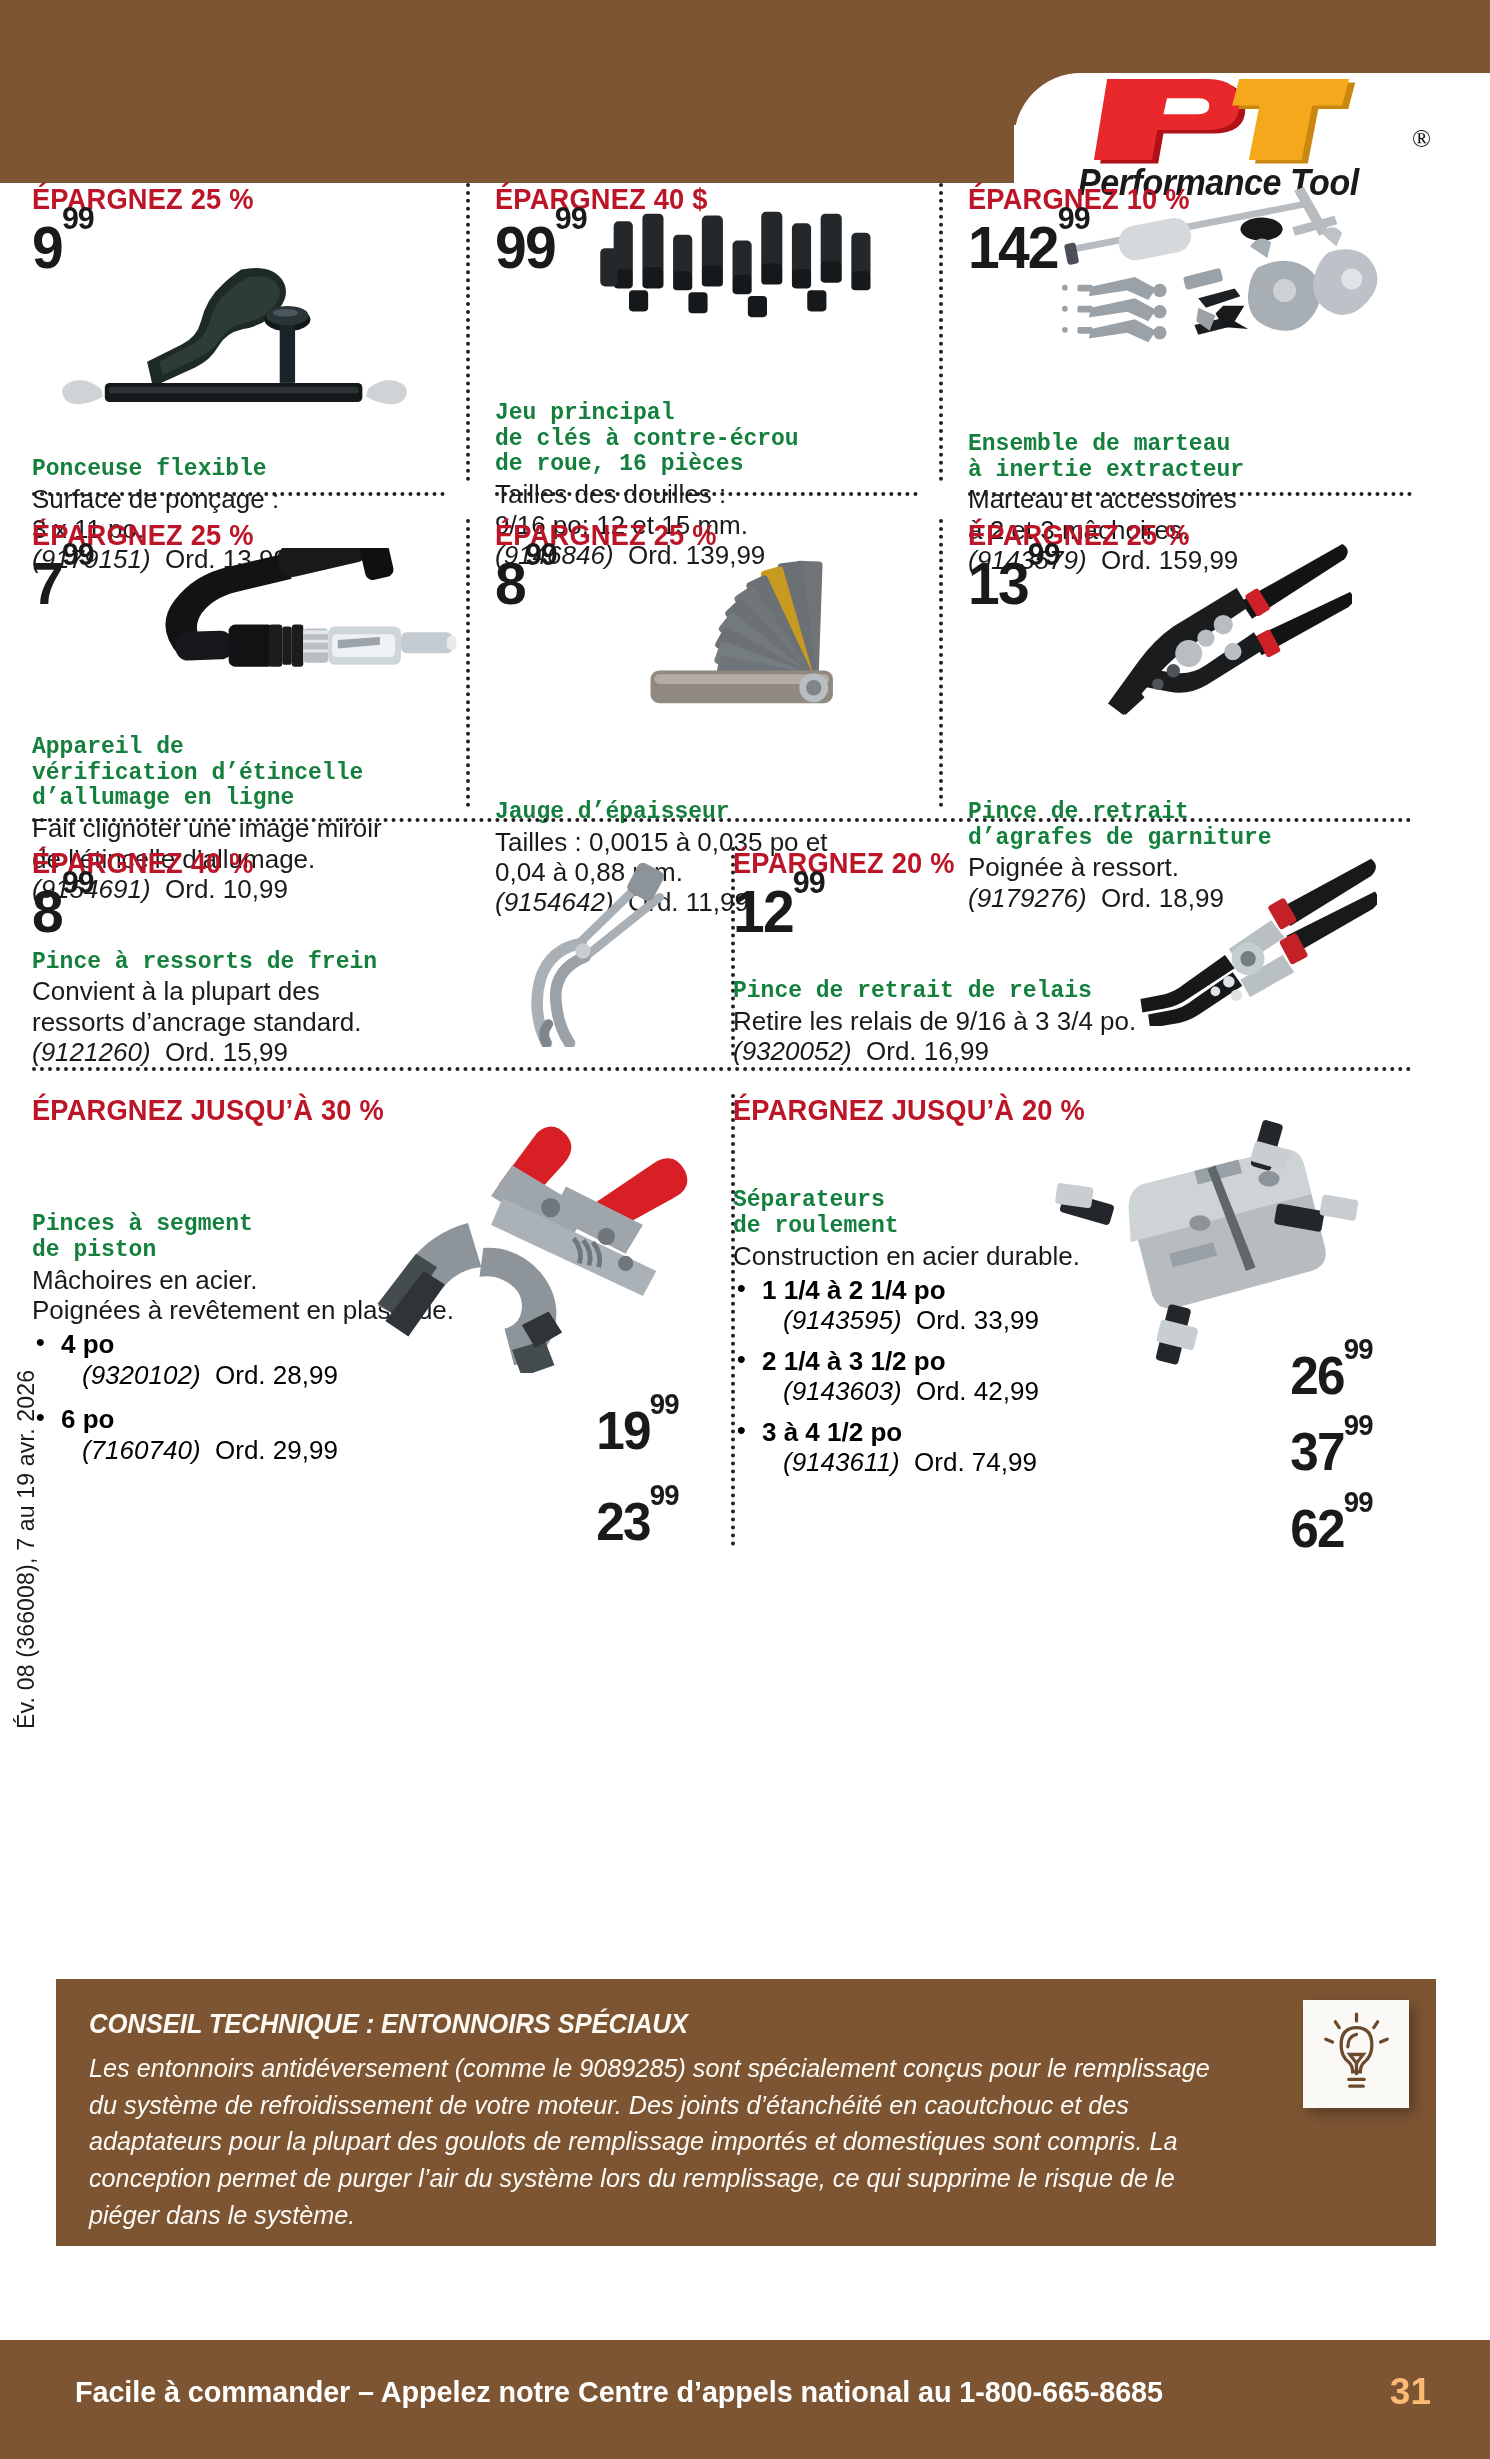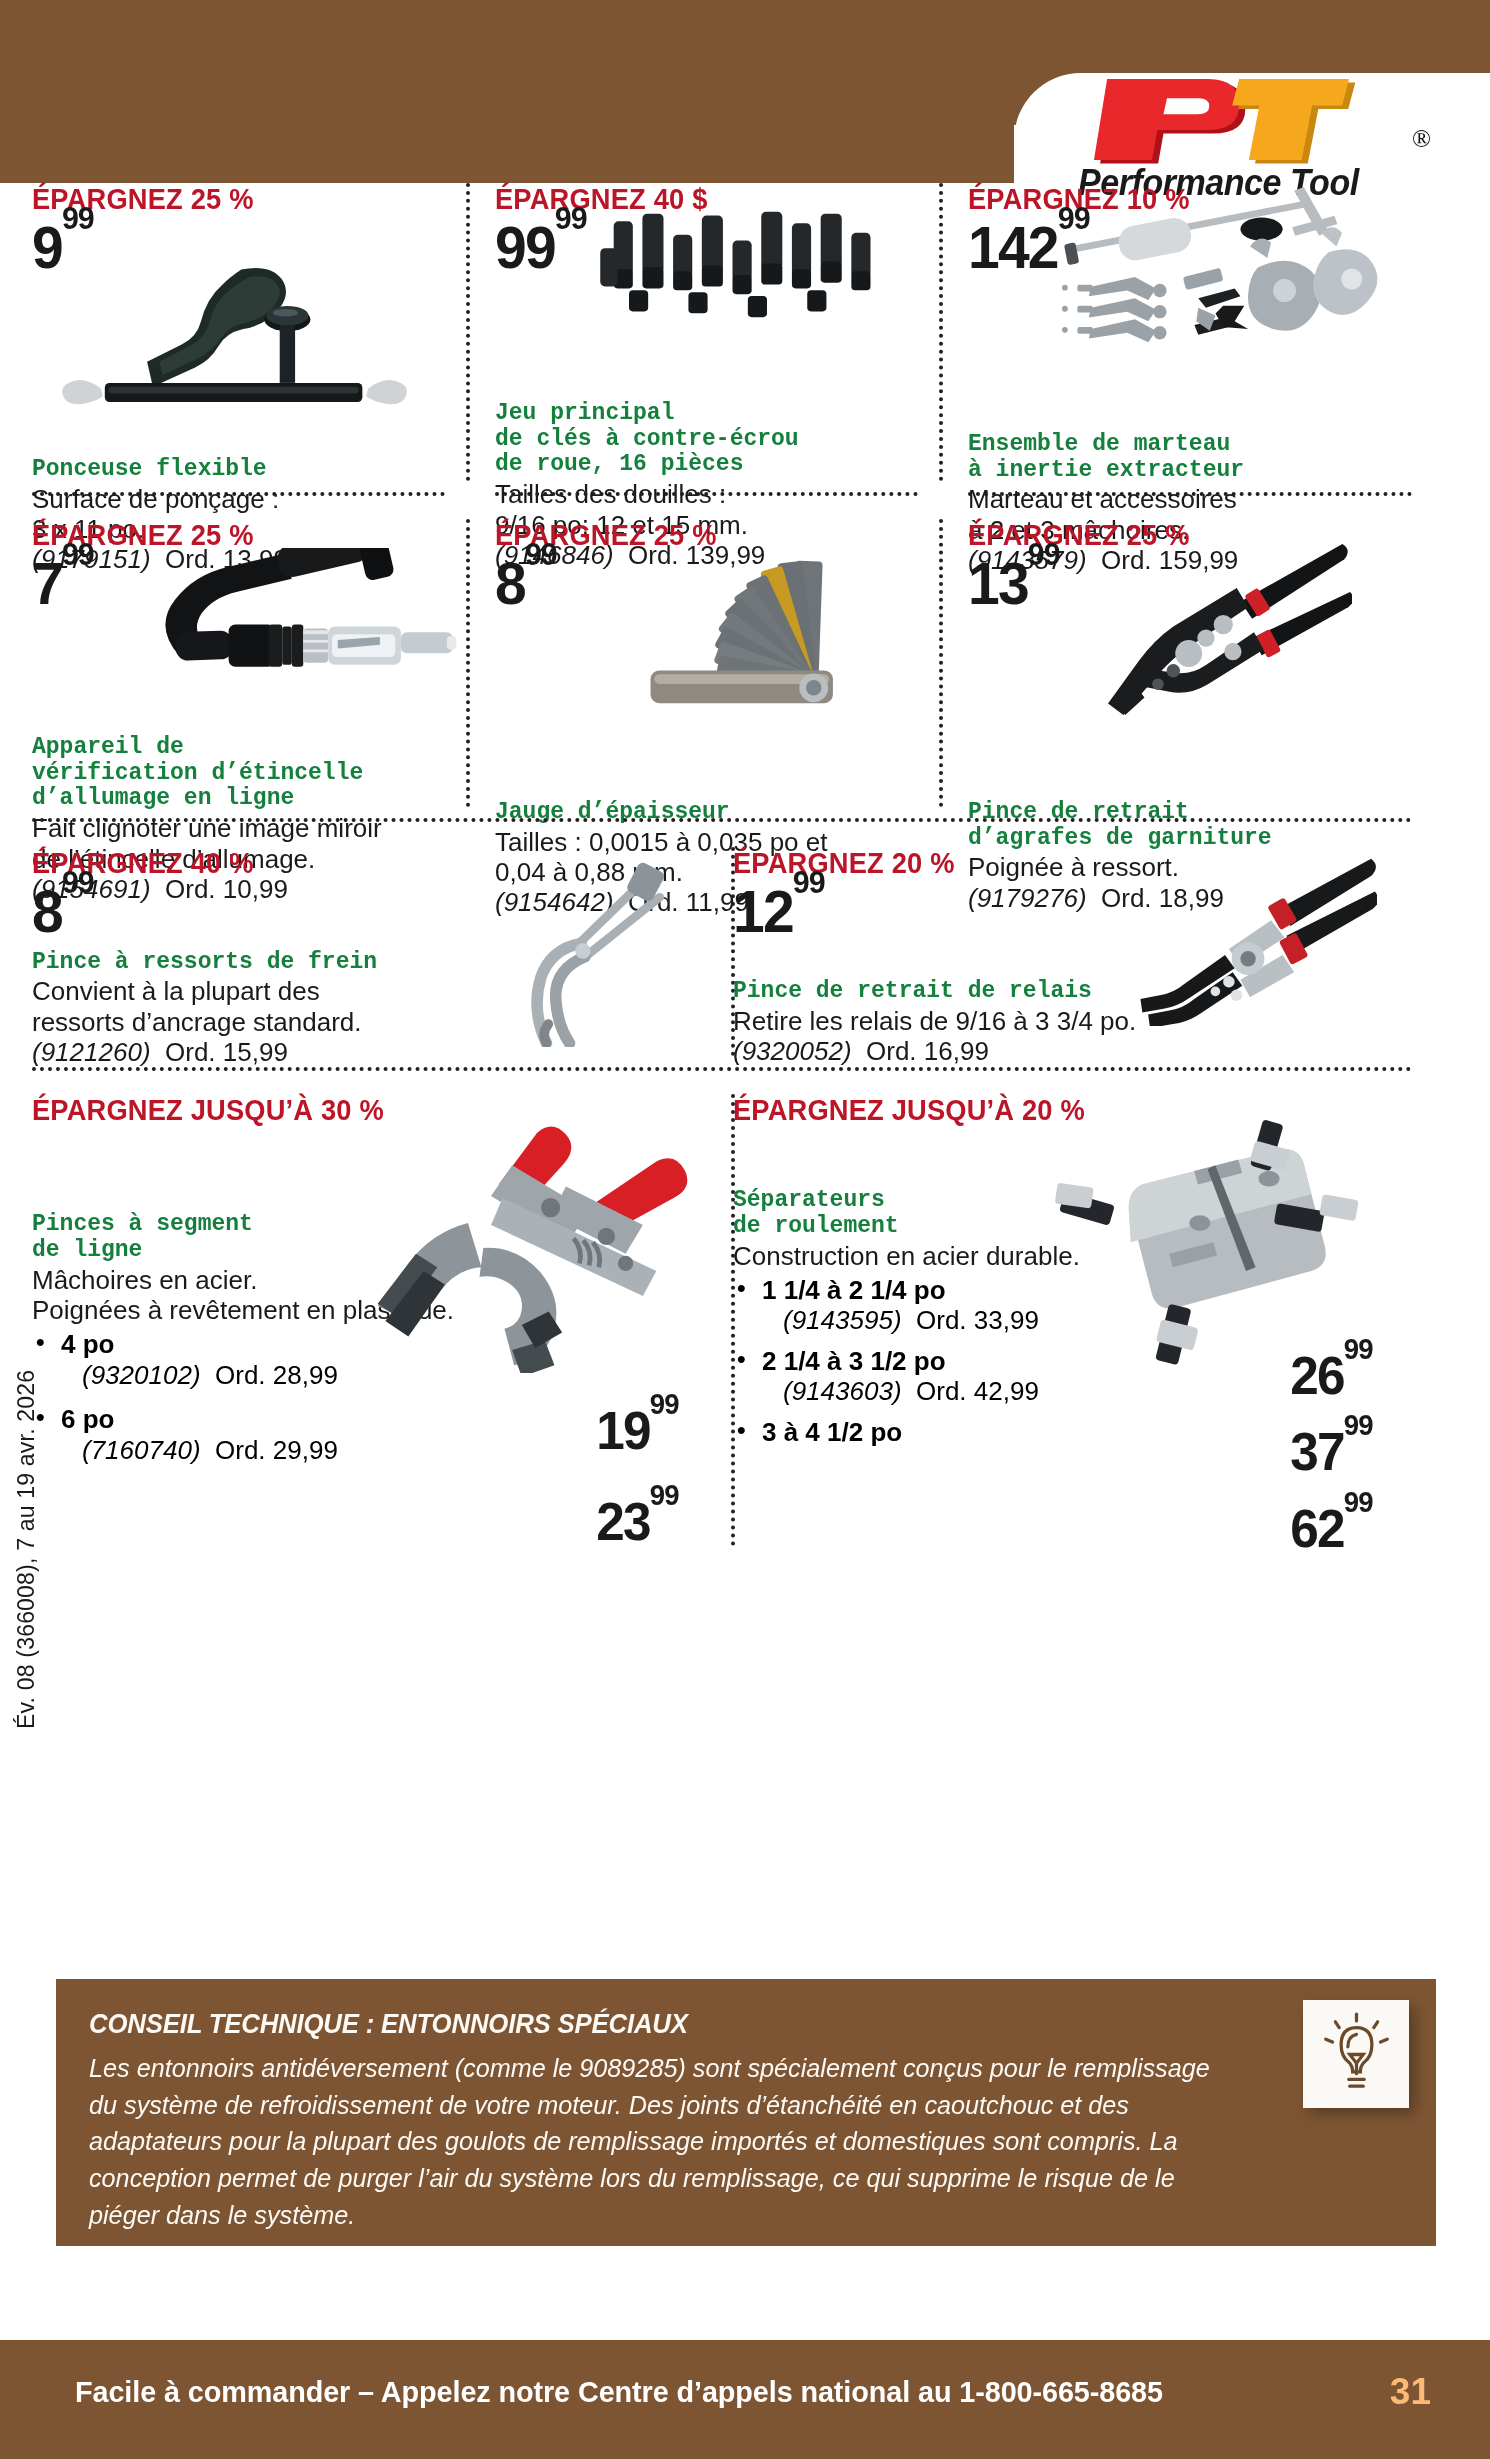--- a/index.html
+++ b/index.html
@@ -517,21 +517,21 @@
             <circle cx="248" cy="118" r="9" fill="#6f777c"></circle>
             <circle cx="268" cy="146" r="8" fill="#6f777c"></circle>
             <g stroke="#6f777c" stroke-width="5" fill="none">
               <path d="M214 120 q10 12 6 26"></path>
               <path d="M224 122 q10 12 6 26"></path>
               <path d="M234 124 q10 12 6 26"></path>
             </g>
           </g>
         </svg>
         <div class="title" style="margin-top:85px;white-space:pre-line;">Pinces à segment
-de ligne</div>
+de piston</div>
         <div class="desc">
           <div>Mâchoires en acier.</div>
           <div>Poignées à revêtement en plastique.</div>
         </div>
         <ul class="bul">
           <li>
             <span class="sz">4 po</span>
             <div style="padding-left:21px;"><span class="sku">(9320102)</span>&nbsp; <span>Ord. 28,99</span></div>
           </li>
           <li style="margin-top:13.4px;">
@@ -583,20 +583,21 @@
           <li>
             <span class="sz">1 1/4 à 2 1/4 po</span>
             <div style="padding-left:21px;"><span class="sku">(9143595)</span>&nbsp; <span>Ord. 33,99</span></div>
           </li>
           <li style="margin-top:9.6px;">
             <span class="sz">2 1/4 à 3 1/2 po</span>
             <div style="padding-left:21px;"><span class="sku">(9143603)</span>&nbsp; <span>Ord. 42,99</span></div>
           </li>
           <li style="margin-top:9.6px;">
             <span class="sz">3 à 4 1/2 po</span>
+            <div style="padding-left:21px;"><span class="sku">(9143611)</span>&nbsp; <span>Ord. 74,99</span></div>
           </li>
         </ul>
         <div class="bigprice" style="right:11.5px;top:254px;"><span>26</span><sup>99</sup></div>
         <div class="bigprice" style="right:11.5px;top:330px;"><span>37</span><sup>99</sup></div>
         <div class="bigprice" style="right:11.5px;top:407px;"><span>62</span><sup>99</sup></div>
       </div>
     </div>
 
   </div>
 </div>

